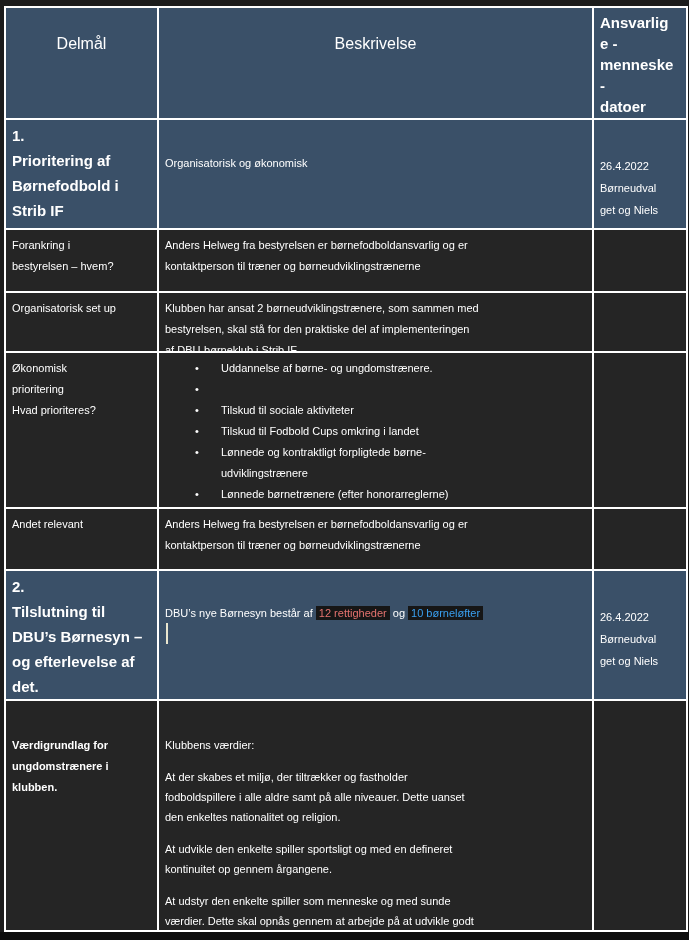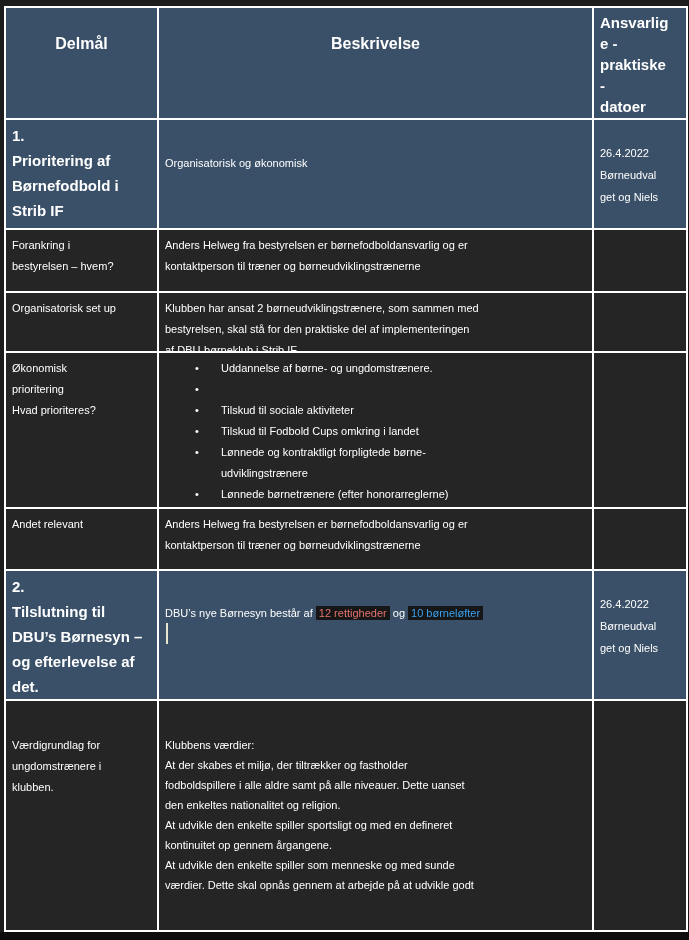--- a/index.html
+++ b/index.html
@@ -16,29 +16,29 @@
     grid-template-rows:110px 108px 61px 58px 154px 60px 128px 229px;
     gap:2px;
     background:#ffffff;
     border:2px solid #ffffff;
   }
   .cell{
     background:#252525;color:#ffffff;overflow:hidden;box-sizing:border-box;
     padding:5px 6px;font-size:11px;line-height:21px;
   }
   .blue{background:#3a5068}
-  .header.c0,.header.c1{text-align:center;font-weight:bold;font-size:16px;padding-top:25px}
+  .header.c0,.header.c1{text-align:center;font-weight:normal;font-size:16px;padding-top:25px}
   .header.c2{font-weight:bold;font-size:15px;line-height:21px;padding-top:4px}
   .section.c0{font-weight:bold;font-size:15px;line-height:25px;padding-top:3px}
   .r1.c1{padding-top:33px}
-  .r1.c2,.r6.c2{padding-top:22px;line-height:22px}
+  .r1.c2,.r6.c2{padding-top:35px;line-height:22px}
   .r6.c1{padding-top:32px;position:relative}
-  .r7.c0{font-weight:normal;padding-top:34px}
+  .r7.c0{font-weight:bold;padding-top:34px}
   .r7.c1{padding-top:34px;line-height:20px}
-  .r7 .para + .para{margin-top:0}
+  .r7 .para + .para{margin-top:12px}
   .li{display:flex;padding-left:30px}
   .li .bullet{width:26px;flex:none}
   .rich .hl{padding:1px 3px}
   .rich .red{color:#e5736f;background:#161616}
   .rich .lnk{color:#3aa0f0;background:#161616}
   .caret{position:absolute;left:7px;top:52px;width:2px;height:21px;background:#e9e6cf}
   #bottom-strip{position:absolute;left:0;top:932px;width:689px;height:8px;background:#0d0d0d}
 </style>
 </head>
 <body>
@@ -46,21 +46,21 @@
 <div id="grid">
     <div class="cell c0 blue header">
       <div class="ln">Delmål</div>
     </div>
     <div class="cell c1 blue header">
       <div class="ln">Beskrivelse</div>
     </div>
     <div class="cell c2 blue header">
       <div class="ln">Ansvarlig</div>
       <div class="ln">e -</div>
-      <div class="ln">praktiske</div>
+      <div class="ln">menneske</div>
       <div class="ln">-</div>
       <div class="ln">datoer</div>
     </div>
     <div class="cell c0 r1 blue section">
       <div class="ln">1.</div>
       <div class="ln">Prioritering af</div>
       <div class="ln">Børnefodbold i</div>
       <div class="ln">Strib IF</div>
     </div>
     <div class="cell c1 r1 blue">
@@ -175,19 +175,19 @@
       <div class="para">
         <div class="ln">At der skabes et miljø, der tiltrækker og fastholder</div>
         <div class="ln">fodboldspillere i alle aldre samt på alle niveauer. Dette uanset</div>
         <div class="ln">den enkeltes nationalitet og religion.</div>
       </div>
       <div class="para">
         <div class="ln">At udvikle den enkelte spiller sportsligt og med en defineret</div>
         <div class="ln">kontinuitet op gennem årgangene.</div>
       </div>
       <div class="para">
-        <div class="ln">At udvikle den enkelte spiller som menneske og med sunde</div>
+        <div class="ln">At udstyr den enkelte spiller som menneske og med sunde</div>
         <div class="ln">værdier. Dette skal opnås gennem at arbejde på at udvikle godt</div>
       </div>
     </div>
     <div class="cell c2 r7"></div>
   </div>
 <div id="bottom-strip"></div>
 
 </body></html>

